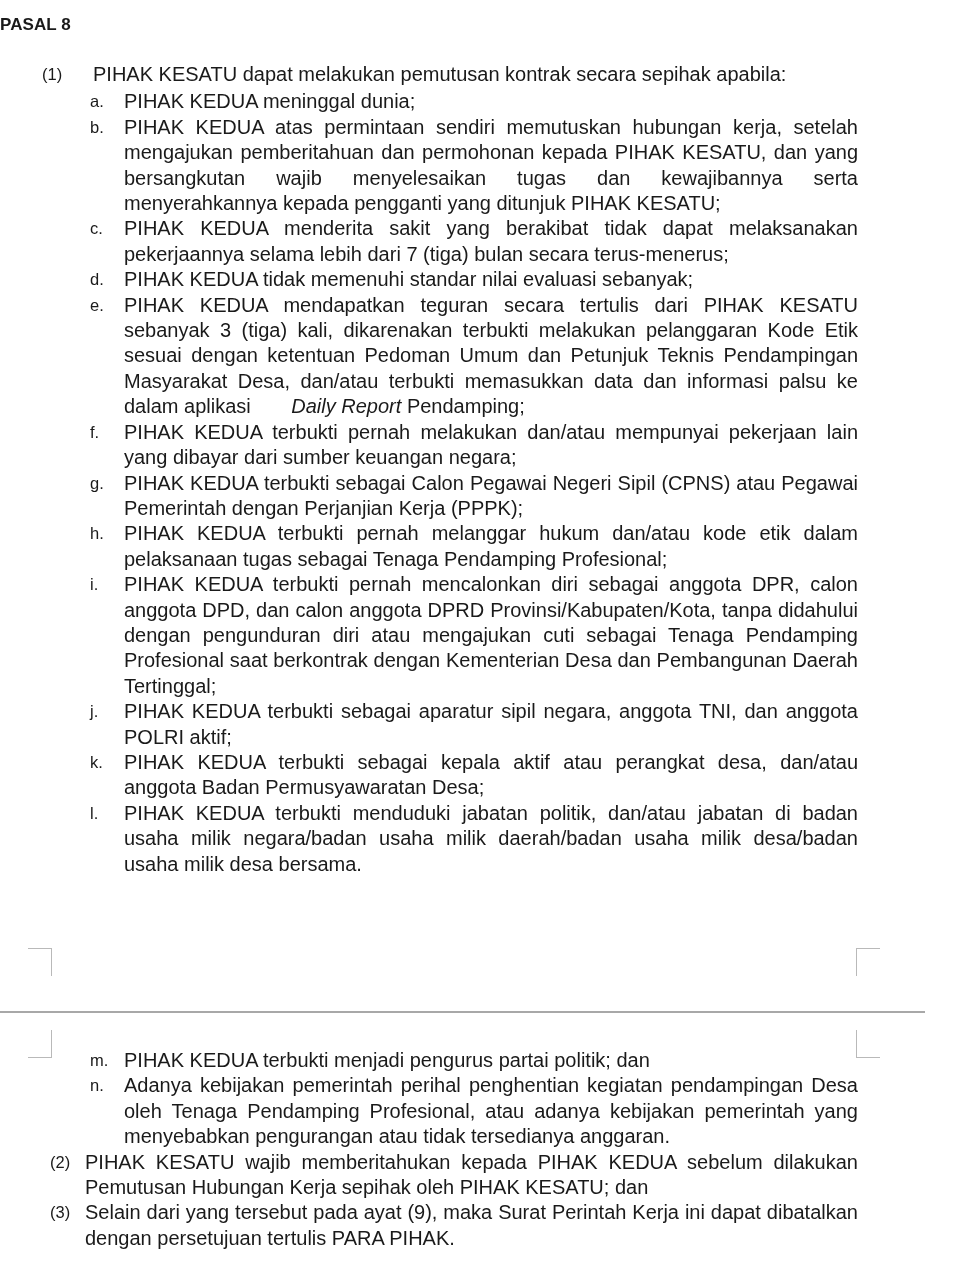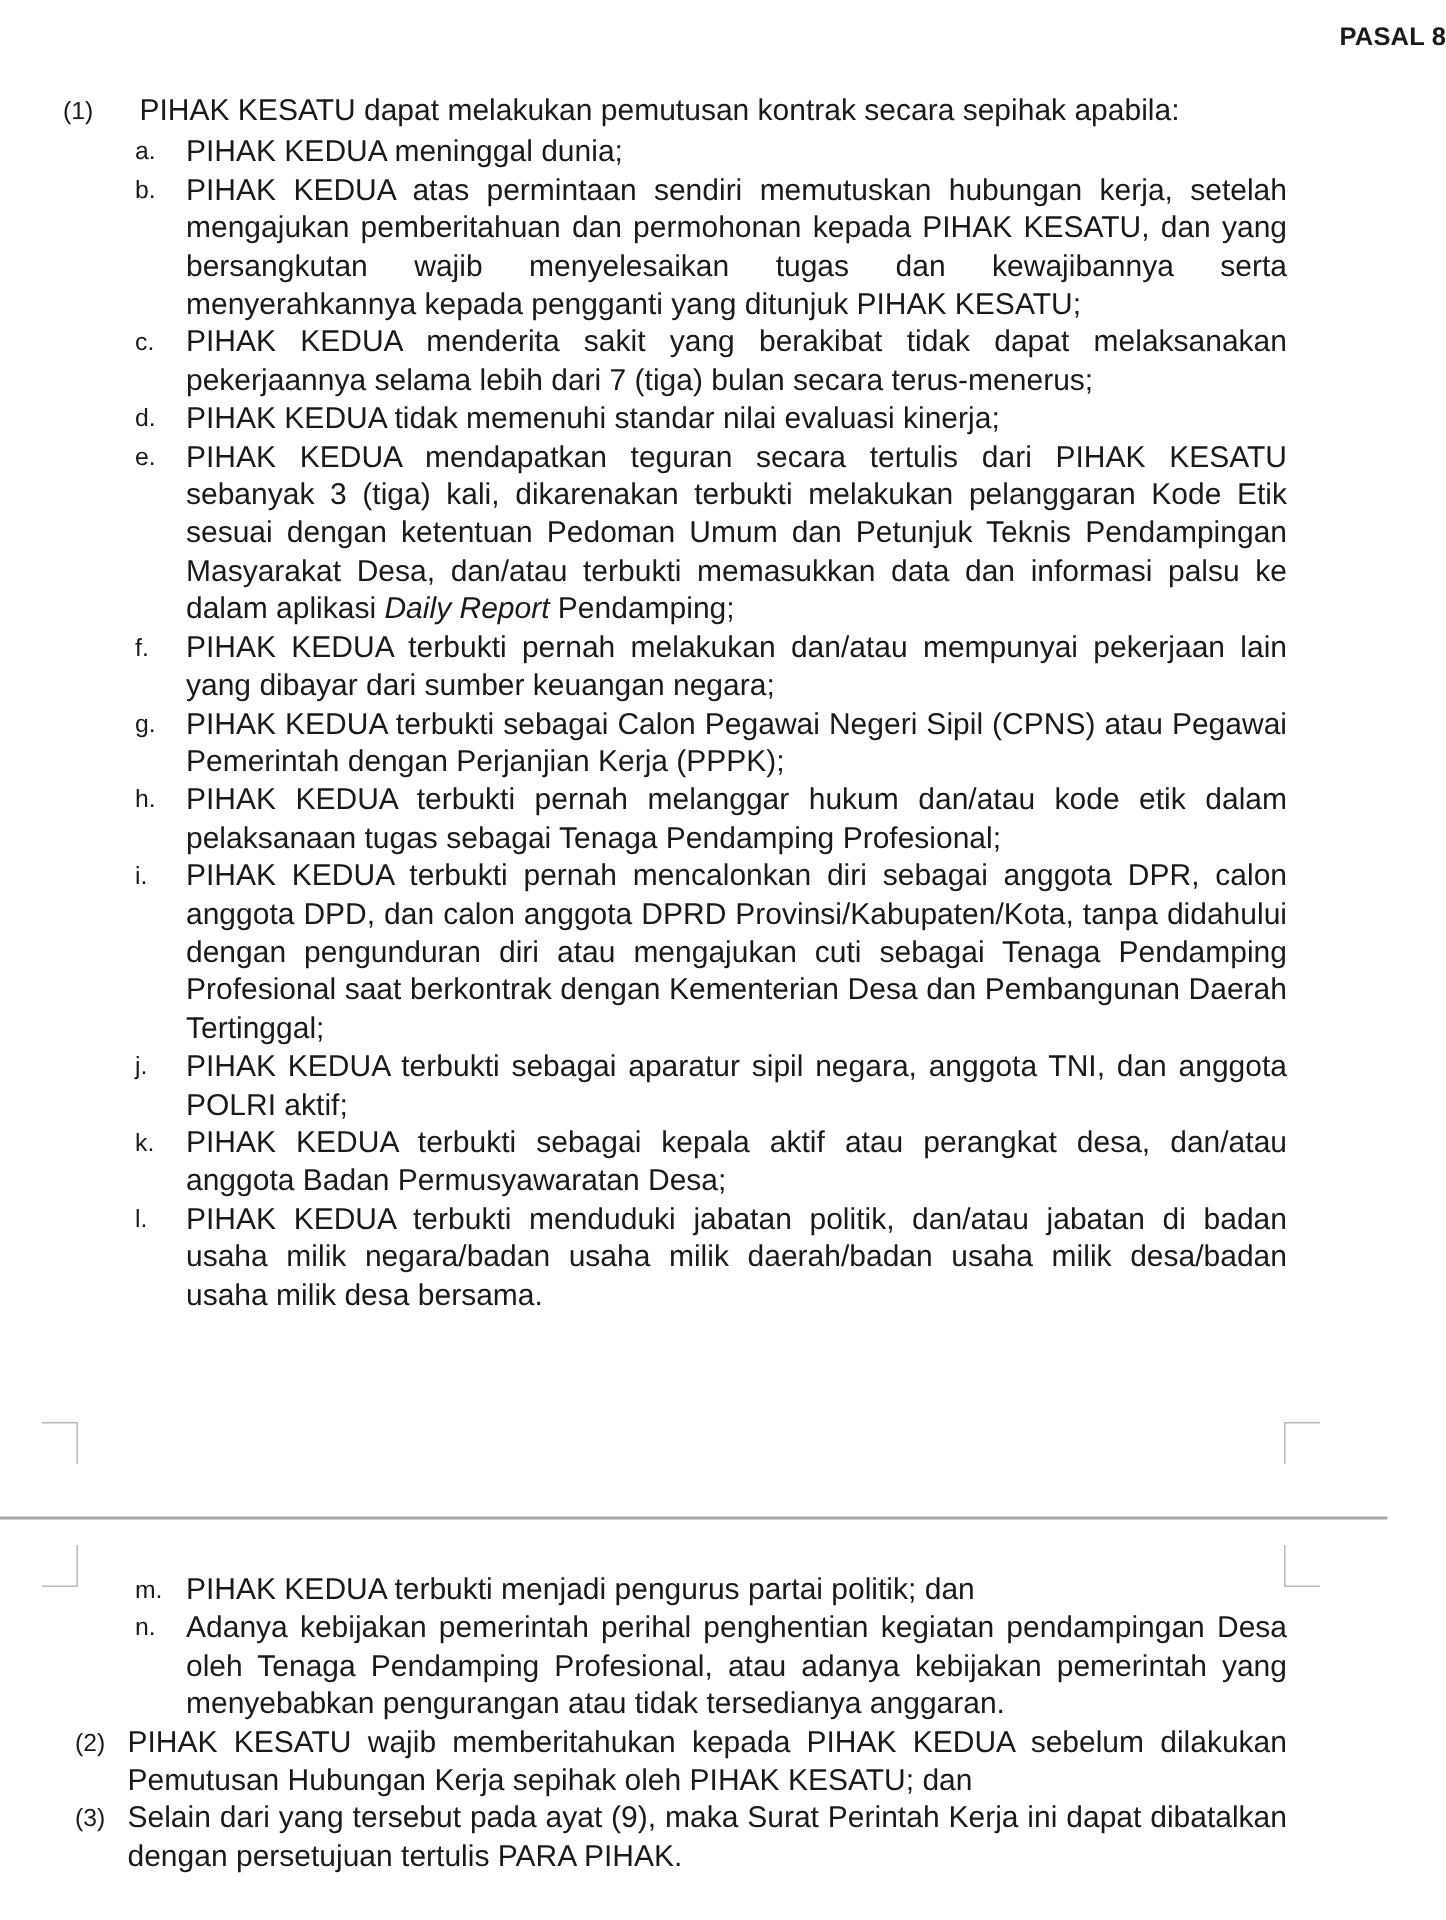--- a/index.html
+++ b/index.html
@@ -18,21 +18,21 @@
 
   
   .page-top {
     position: absolute;
     left: 0; top: 0;
     width: 964px;
     height: 1013px;
   }
 
   .doc-title {
-    text-align: right;
+    text-align: left;
     font-weight: bold;
     font-size: 17px;
     line-height: 26px;
     letter-spacing: 0.1px;
   }
   .doc-title .line1 { padding-top: 12px; }
   .doc-title .line2 { }
 
   
   .clause {
@@ -62,21 +62,21 @@
   
   .clause-l2 { margin-left: 90px; margin-right: 106px; }
   .clause-l2 > .marker { width: 34px; }
 
   
   .clause-l3 { margin-left: 50px; margin-right: 106px; }
   .clause-l3 > .marker { width: 35px; }
 
   .list-block { margin-top: 2px; }
 
-  em.ital { font-style: italic; }
+  em.ital { font-style: italic; margin-left: 35px; }
 
   
   .page-break {
     position: absolute;
     left: 0;
     top: 940px;
     width: 964px;
     height: 120px;
   }
   .crop-mark {
@@ -135,21 +135,21 @@
       <div class="body-text last-line-left">PIHAK KEDUA atas permintaan sendiri memutuskan hubungan kerja, setelah mengajukan pemberitahuan dan permohonan kepada PIHAK KESATU, dan yang bersangkutan wajib menyelesaikan tugas dan kewajibannya serta menyerahkannya kepada pengganti yang ditunjuk PIHAK KESATU;</div>
     </div>
 
     <div class="clause clause-l2">
       <div class="marker">c.</div>
       <div class="body-text last-line-left">PIHAK KEDUA menderita sakit yang berakibat tidak dapat melaksanakan pekerjaannya selama lebih dari 7 (tiga) bulan secara terus-menerus;</div>
     </div>
 
     <div class="clause clause-l2">
       <div class="marker">d.</div>
-      <div class="body-text last-line-left">PIHAK KEDUA tidak memenuhi standar nilai evaluasi kinerja;</div>
+      <div class="body-text last-line-left">PIHAK KEDUA tidak memenuhi standar nilai evaluasi sebanyak;</div>
     </div>
 
     <div class="clause clause-l2">
       <div class="marker">e.</div>
       <div class="body-text last-line-left"><span>PIHAK KEDUA mendapatkan teguran secara tertulis dari PIHAK KESATU sebanyak 3 (tiga) kali, dikarenakan terbukti melakukan pelanggaran Kode Etik sesuai dengan ketentuan Pedoman Umum dan Petunjuk Teknis Pendampingan Masyarakat Desa, dan/atau terbukti memasukkan data dan informasi palsu ke dalam aplikasi </span><em class="ital">Daily Report</em><span> Pendamping;</span></div>
     </div>
 
     <div class="clause clause-l2">
       <div class="marker">f.</div>
       <div class="body-text last-line-left">PIHAK KEDUA terbukti pernah melakukan dan/atau mempunyai pekerjaan lain yang dibayar dari sumber keuangan negara;</div>

